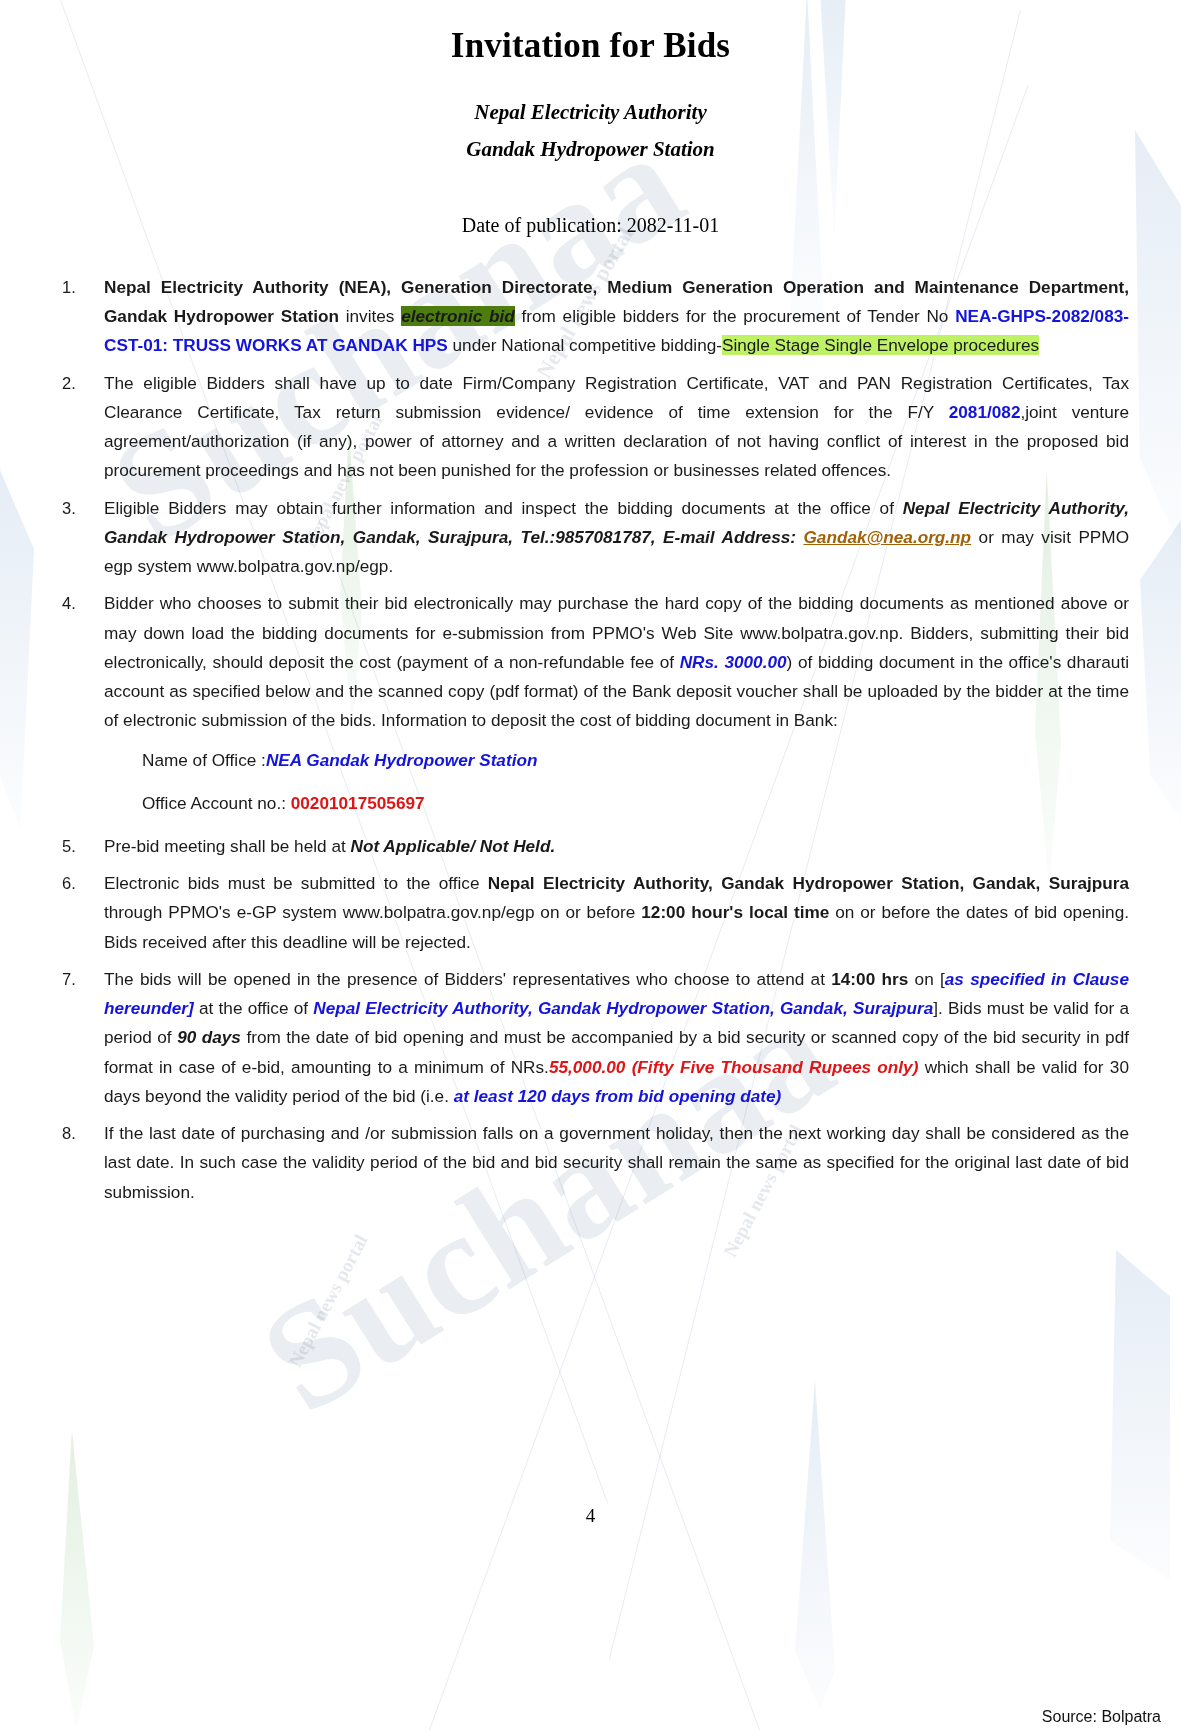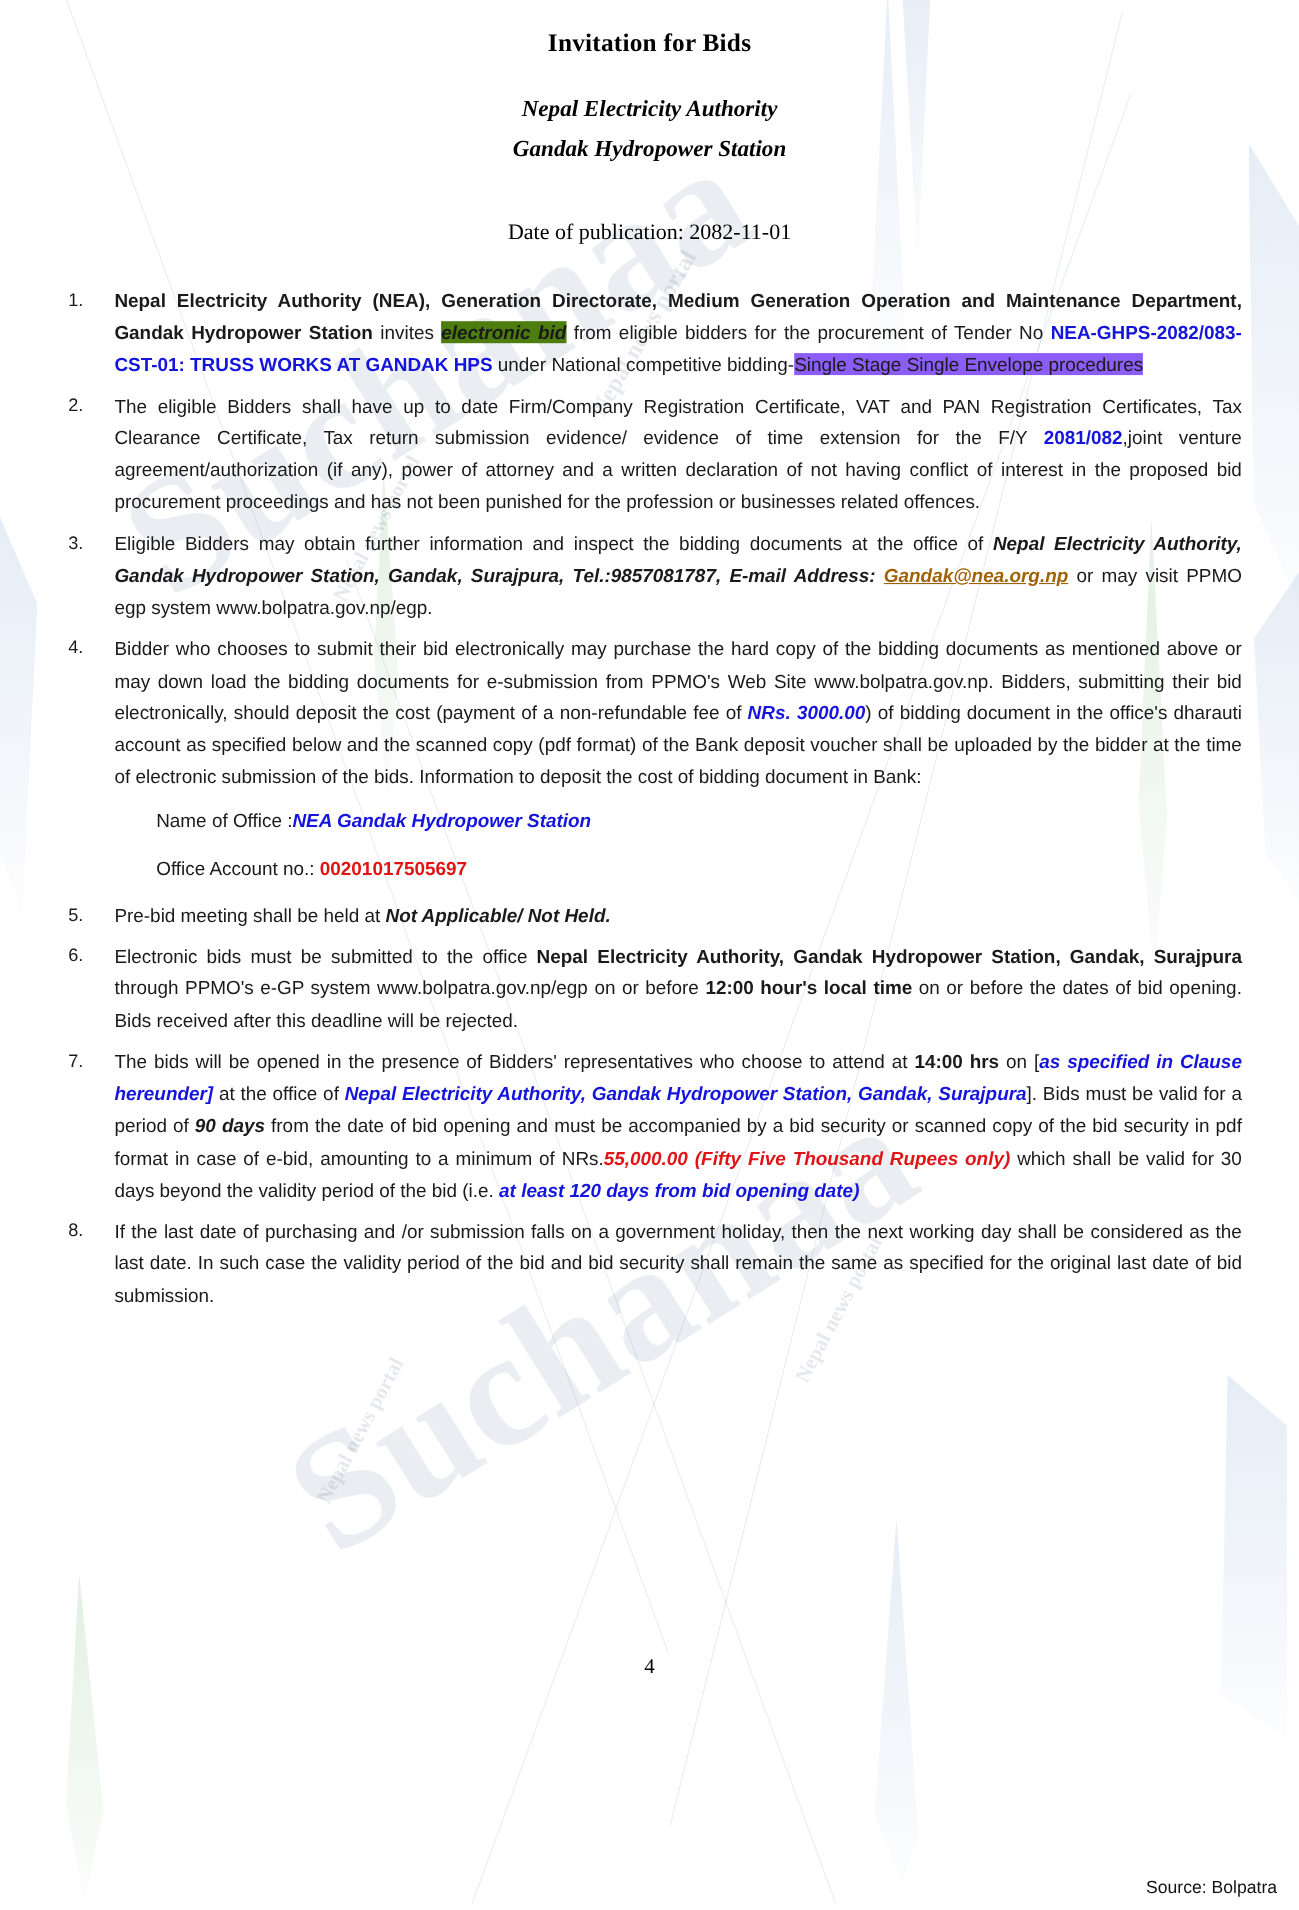--- a/index.html
+++ b/index.html
@@ -107,21 +107,21 @@
     position: relative;
     z-index: 2;
     padding: 18px 52px 0 52px;
     box-sizing: border-box;
   }
 
   .doc-title {
     text-align: center;
     font-family: "Liberation Serif", serif;
     font-weight: bold;
-    font-size: 23px;
+    font-size: 35px;
     letter-spacing: 0.2px;
     margin: 8px 0 0 0;
     color: #000;
   }
   .org-line {
     text-align: center;
     font-family: "Liberation Serif", serif;
     font-weight: bold;
     font-style: italic;
     font-size: 21px;
@@ -169,21 +169,21 @@
     padding-left: 90px;
     margin: 10px 0 14px 0;
     font-size: 17.2px;
   }
   .bold { font-weight: bold; }
   .bi { font-weight: bold; font-style: italic; }
   .blue-bold { color: #1414dc; font-weight: bold; }
   .blue-bi { color: #1414dc; font-weight: bold; font-style: italic; }
   .red-bi { color: #e01414; font-weight: bold; font-style: italic; }
   .red-bold { color: #e01414; font-weight: bold; }
-  .hl-plain { background: #8b5cf6; }
+  .hl-plain { background: #bef264; }
   .hl-bi { background: #4d7c0f; font-weight: bold; font-style: italic; }
   .link {
     color: #a16207;
     font-weight: bold;
     font-style: italic;
     text-decoration: underline;
   }
 
   .page-number {
     position: absolute;

